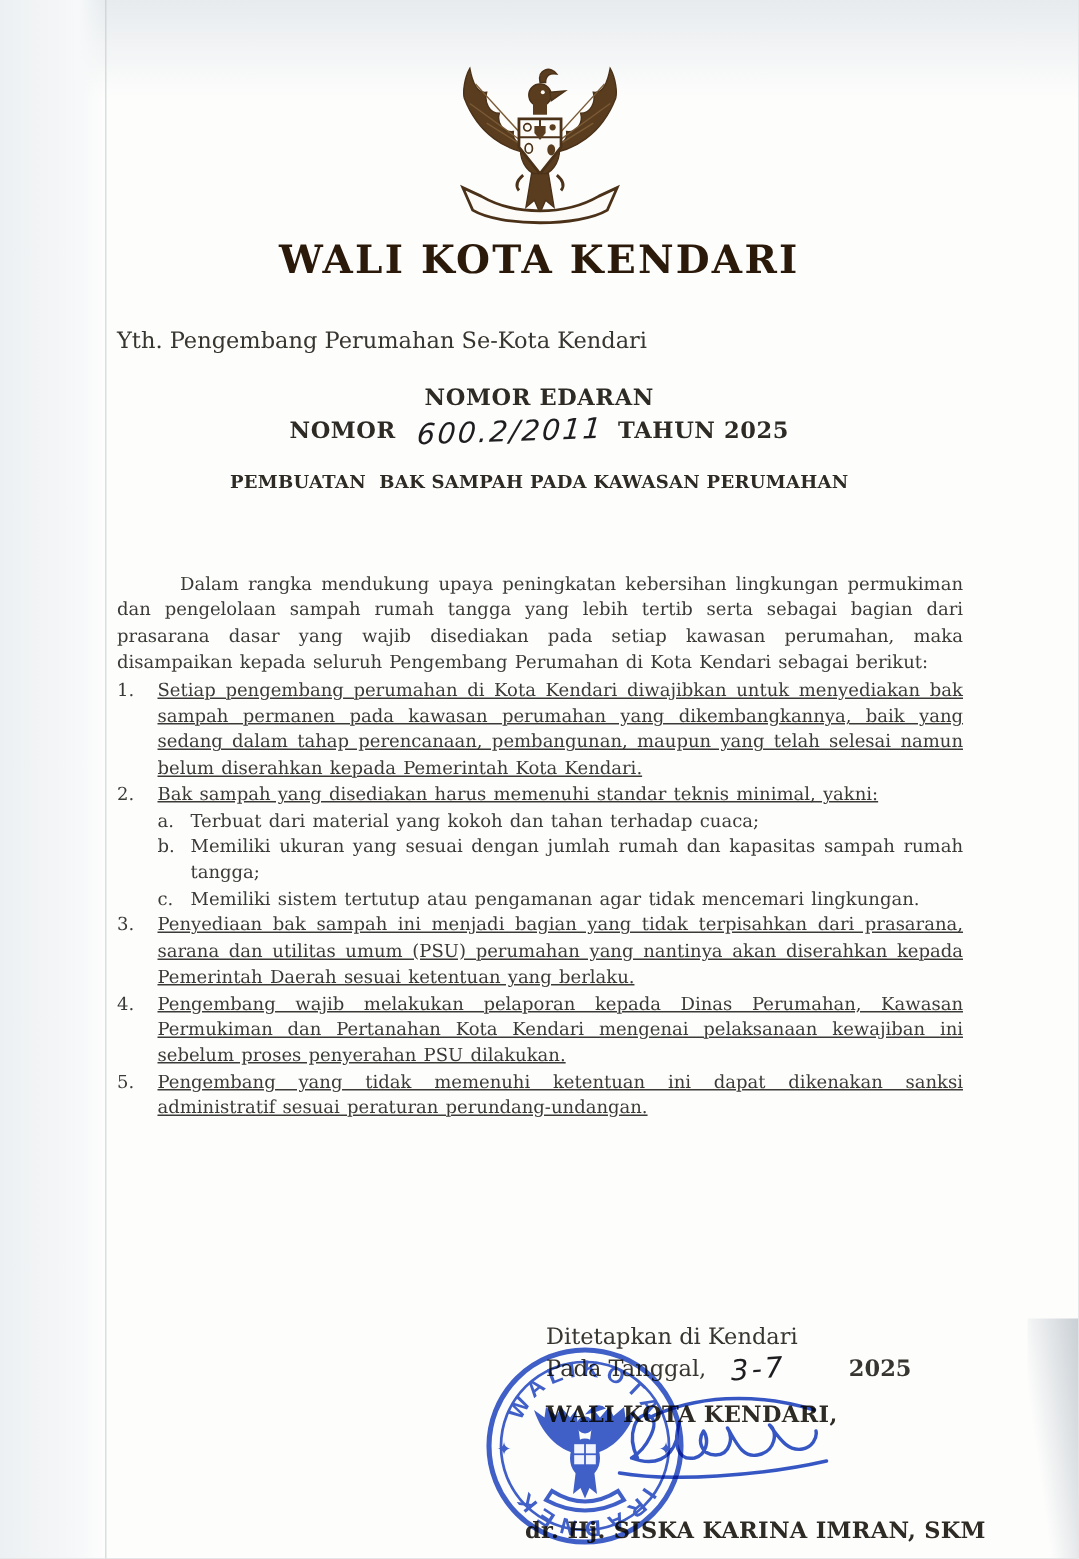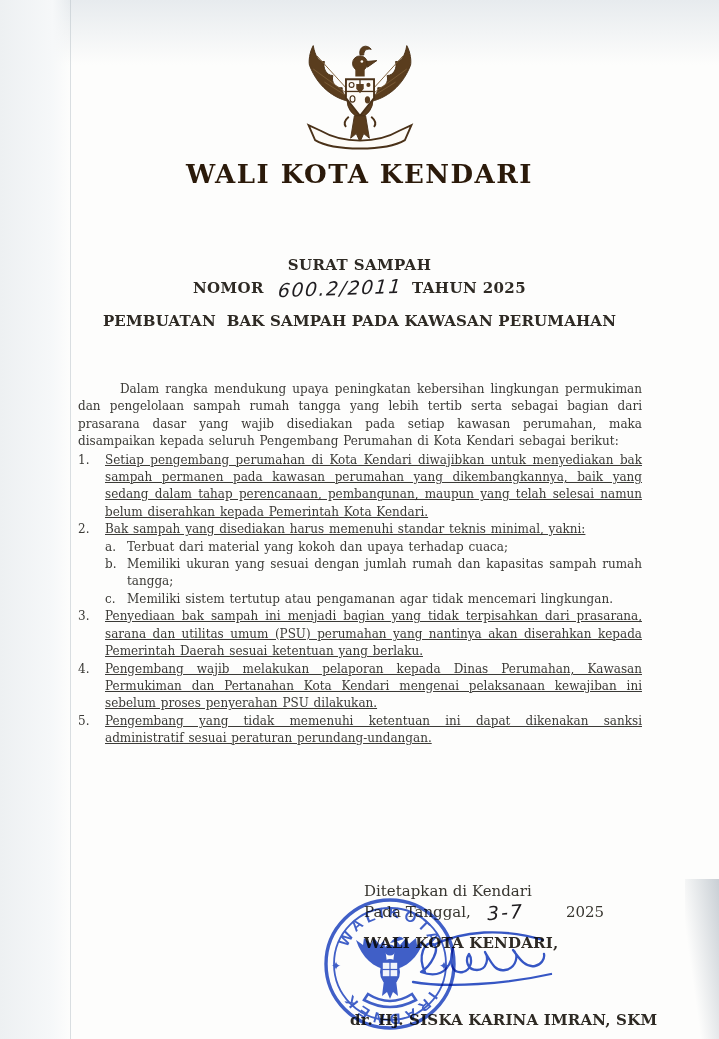--- a/index.html
+++ b/index.html
@@ -30,41 +30,41 @@
   .recipient { position:absolute; left:78px; top:218px; font-size:15px; color:#37352f; }
 
   
   .heading { position:absolute; top:256px; left:0; width:100%; text-align:center; color:#2e2a24; }
   .doc-type { font-size:15px; font-weight:bold; letter-spacing:.4px; }
   .nomor-line { margin-top:3px; font-size:15px; font-weight:bold; letter-spacing:.4px; height:26px; }
   .handwrite { display:inline-block; font-family:"DejaVu Sans", sans-serif; font-style:italic;
     font-weight:400; font-size:19px; letter-spacing:1.5px; color:#1f1d20;
     transform:rotate(-2deg) skewX(-7deg); margin:0 10px 0 14px; vertical-align:-2px; }
   .tentang { margin-top:8px; font-size:14.5px; font-weight:bold; letter-spacing:.6px; }
-  .subject { margin-top:8px; font-size:15px; font-weight:bold; letter-spacing:.2px; white-space:pre-wrap; line-height:20px; }
+  .subject { margin-top:8px; font-size:12px; font-weight:bold; letter-spacing:.2px; white-space:pre-wrap; line-height:20px; }
   .subject + .subject { margin-top:0; }
 
   
   .body { position:absolute; left:78px; width:564px; top:381px;
     font-size:12px; line-height:17.4px; text-align:justify; word-spacing:1px; }
   .opening { margin:0 0 1px 0; text-indent:42px; }
   .li { display:flex; }
   .li .num { flex:0 0 27px; }
   .li .txt { flex:1; text-align:justify;text-decoration:underline; }
   .sub { display:flex; margin-left:27px; }
   .sub .let { flex:0 0 22px; }
   .sub .txt { flex:1; text-align:justify; }
   .closing { margin:16px 0 0 0; }
 
   
   .sig-block { position:absolute; left:364px; top:881px; font-size:15px; line-height:21px; color:#37352f; }
   .date-line { height:26px; }
   .hand-date { display:inline-block; font-family:"DejaVu Sans", sans-serif; font-style:italic;
     font-size:19px; color:#1f1d20; transform:rotate(-4deg); margin-left:16px; vertical-align:-2px; letter-spacing:2px; }
-  .year { margin-left:42px; }
+  .year { margin-left:42px;font-weight:bold; }
   .sig-title { font-weight:bold; margin-top:5px; letter-spacing:.2px; color:#2e2a24; }
   .sig-name { font-weight:bold; margin-top:56px; margin-left:-14px; letter-spacing:.2px; color:#2e2a24; white-space:nowrap; }
 
   .stamp { position:absolute; left:322px; top:896px; width:136px; height:136px;
     mix-blend-mode:multiply; opacity:.9; }
   .signature-ink { position:absolute; left:403px; top:926px; width:158px; height:72px;
     mix-blend-mode:multiply; opacity:.95; }
 </style>
 </head>
 <body>
@@ -117,44 +117,45 @@
 
         <path d="M56,84 L52,108 L58,103 L62,112 L66,103 L72,108 L68,84 Z"></path>
 
         <path d="M20,100 L7,94 L14,110 C34,122 90,122 110,110 L117,94 L104,100 C80,114 44,114 20,100 Z" fill="#fdfbf7" stroke="#4a3118" stroke-width="2"></path>
       </g>
     </svg>
   </div>
 
   <div class="letterhead-title">WALI KOTA KENDARI</div>
 
+  <div class="recipient">Yth. Pengembang Perumahan Se-Kota Kendari</div>
 
   <div class="heading">
-    <div class="doc-type">SURAT SAMPAH</div>
+    <div class="doc-type">NOMOR EDARAN</div>
     <div class="nomor-line">
       <span>NOMOR</span><span class="handwrite">600.2/2011</span><span>TAHUN 2025</span>
     </div>
     <div class="subject">PEMBUATAN  BAK SAMPAH PADA KAWASAN PERUMAHAN</div>
   </div>
 
   <main class="body">
     <p class="opening">Dalam rangka mendukung upaya peningkatan kebersihan lingkungan permukiman dan pengelolaan sampah rumah tangga yang lebih tertib serta sebagai bagian dari prasarana dasar yang wajib disediakan pada setiap kawasan perumahan, maka disampaikan kepada seluruh Pengembang Perumahan di Kota Kendari sebagai berikut:</p>
 
     <div class="li">
       <span class="num">1.</span>
       <span class="txt">Setiap pengembang perumahan di Kota Kendari diwajibkan untuk menyediakan bak sampah permanen pada kawasan perumahan yang dikembangkannya, baik yang sedang dalam tahap perencanaan, pembangunan, maupun yang telah selesai namun belum diserahkan kepada Pemerintah Kota Kendari.</span>
     </div>
 
     <div class="li">
       <span class="num">2.</span>
       <span class="txt">Bak sampah yang disediakan harus memenuhi standar teknis minimal, yakni:</span>
     </div>
     <div class="sub">
       <span class="let">a.</span>
-      <span class="txt">Terbuat dari material yang kokoh dan upaya terhadap cuaca;</span>
+      <span class="txt">Terbuat dari material yang kokoh dan tahan terhadap cuaca;</span>
     </div>
     <div class="sub">
       <span class="let">b.</span>
       <span class="txt">Memiliki ukuran yang sesuai dengan jumlah rumah dan kapasitas sampah rumah tangga;</span>
     </div>
     <div class="sub">
       <span class="let">c.</span>
       <span class="txt">Memiliki sistem tertutup atau pengamanan agar tidak mencemari lingkungan.</span>
     </div>
 

